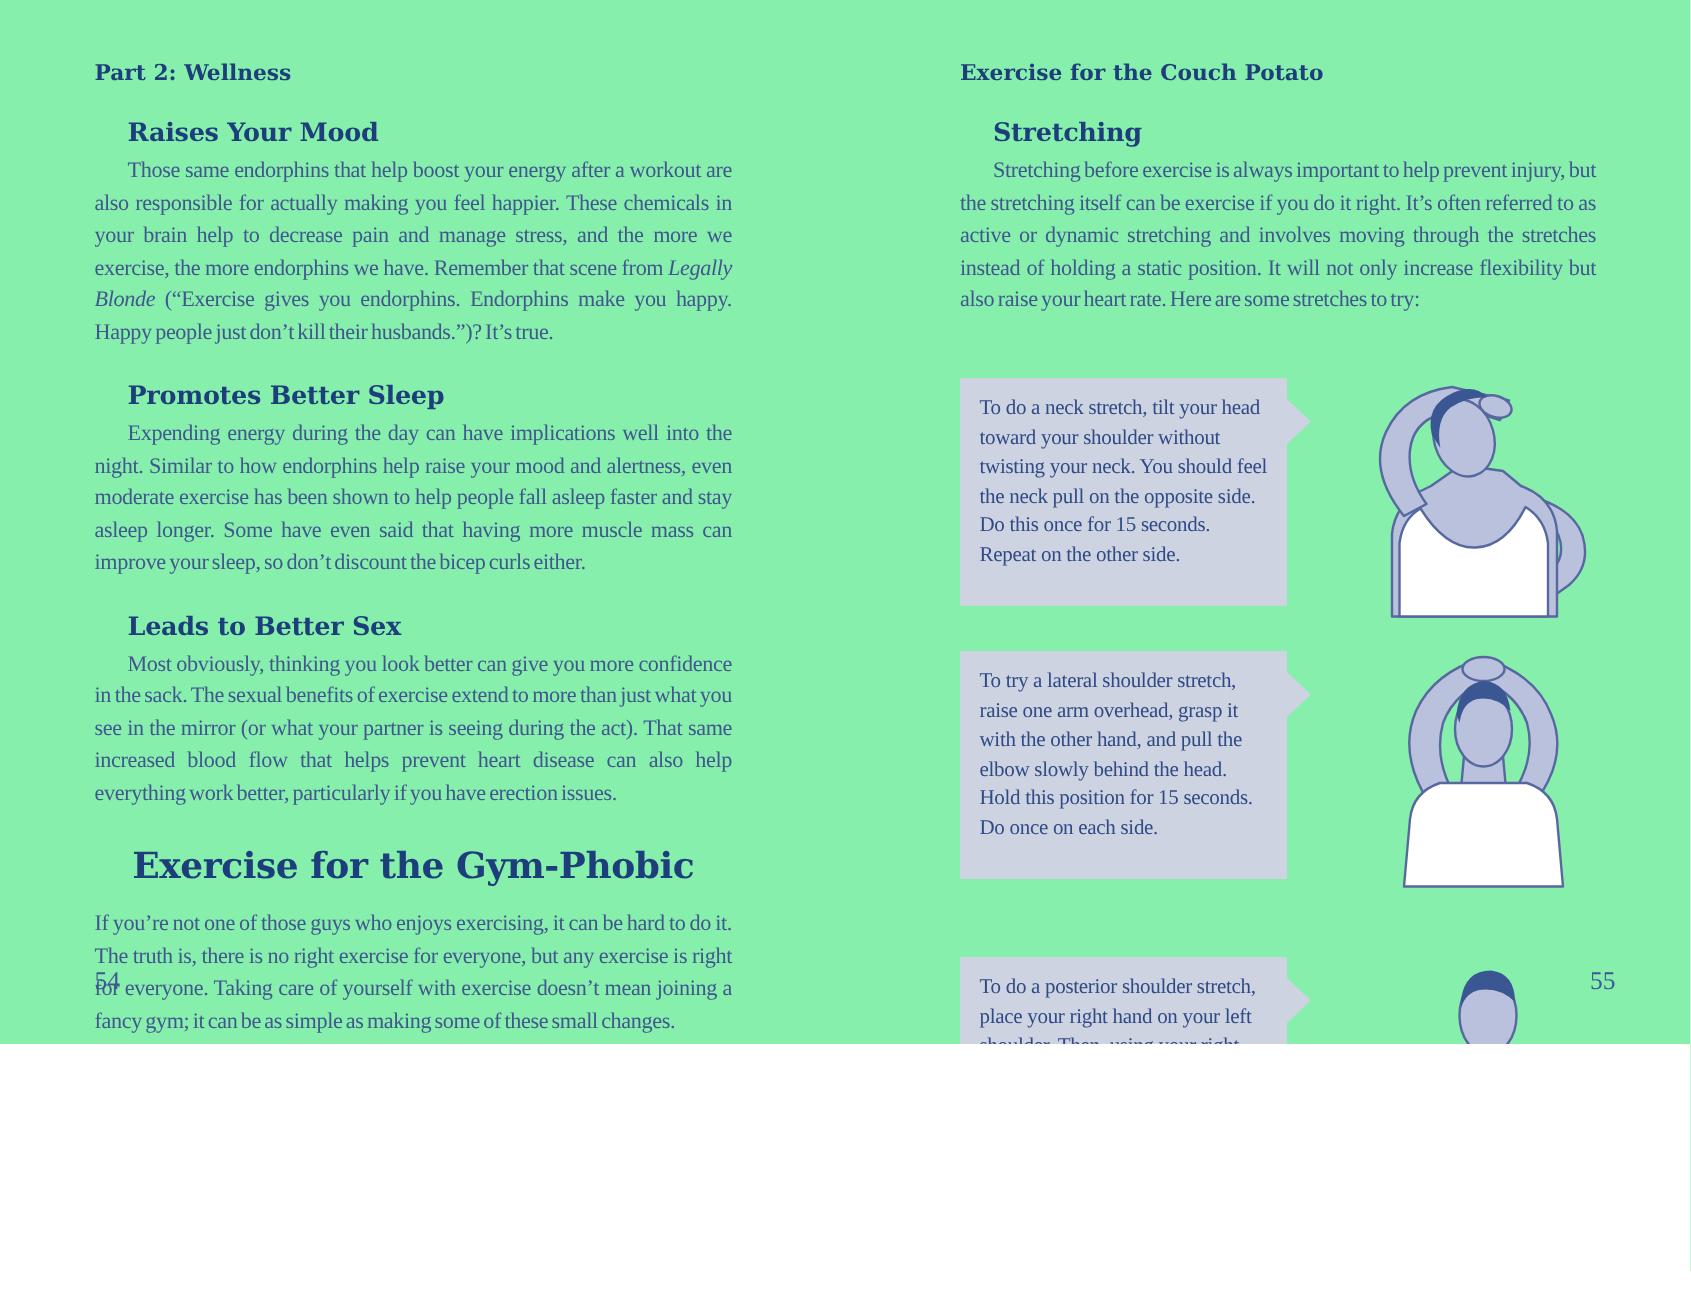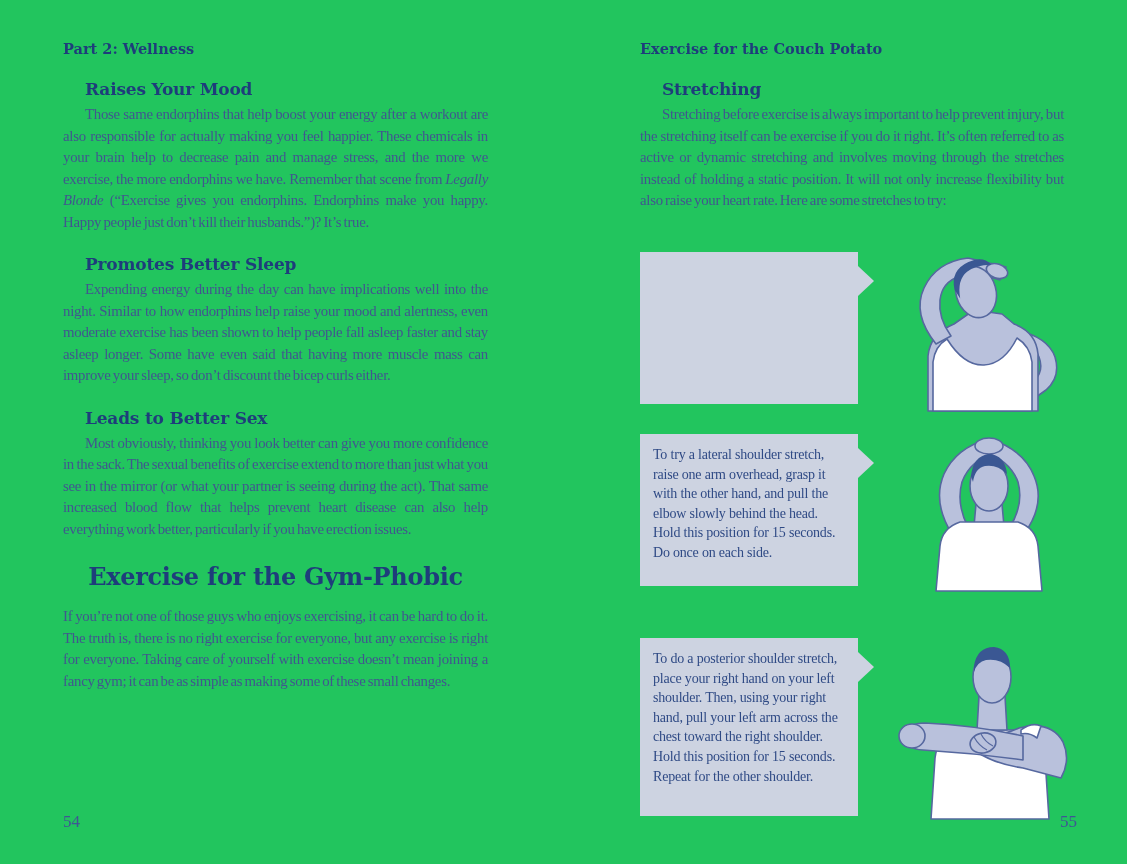--- a/index.html
+++ b/index.html
@@ -1,17 +1,17 @@
 <!DOCTYPE html>
 <html><head>
 <meta charset="utf-8">
 <style>
   html,body{margin:0;padding:0;background:#ffffff;}
   .spread{
-    position:relative;width:1127px;height:864px;background:#22c55e;
+    position:relative;width:1127px;height:696px;background:#86efac;
     font-family:"Liberation Serif",serif;overflow:hidden;
   }
   .col{position:absolute;top:40px;}
   .col-left{left:63px;width:425px;}
   .col-right{left:640px;width:424px;}
   .running-header{
     font-family:"DejaVu Serif",serif;font-weight:bold;
     font-size:14.5px;color:#1e3d7b;height:18px;line-height:18px;
   }
   .running-header.right{text-align:left;}
@@ -83,20 +83,21 @@
   <div class="page-num left">54</div>
 
   <div class="col col-right">
     <div class="running-header right">Exercise for the Couch Potato</div>
 
     <div class="h3">Stretching</div>
     <p class="body-para">Stretching before exercise is always important to help prevent injury, but the stretching itself can be exercise if you do it right. It’s often referred to as active or dynamic stretching and involves moving through the stretches instead of holding a static position. It will not only increase flexibility but also raise your heart rate. Here are some stretches to try:</p>
 
     <div class="callout-row row-1">
       <div class="callout-box box-1">
+        <span>To do a neck stretch, tilt your head toward your shoulder without twisting your neck. You should feel the neck pull on the opposite side. Do this once for 15 seconds. Repeat on the other side.</span>
         <div class="callout-pointer"></div>
       </div>
       <div class="figure-wrap">
         <svg width="200" height="160" viewBox="0 0 200 160">
           <g stroke="#56689f" stroke-width="1.6" stroke-linejoin="round">
 
             <path d="M138,78 Q170,85 177,105 Q183,125 168,138 L147,153 L139,142 L157,128 Q166,118 161,105 Q155,91 134,89 Z" fill="#b9c1dc"></path>
 
             <path d="M50,159 L50,104 Q52,82 76,72 L96,58 L124,62 L136,72 Q158,80 160,102 L160,159 Z" fill="#b9c1dc"></path>
 

